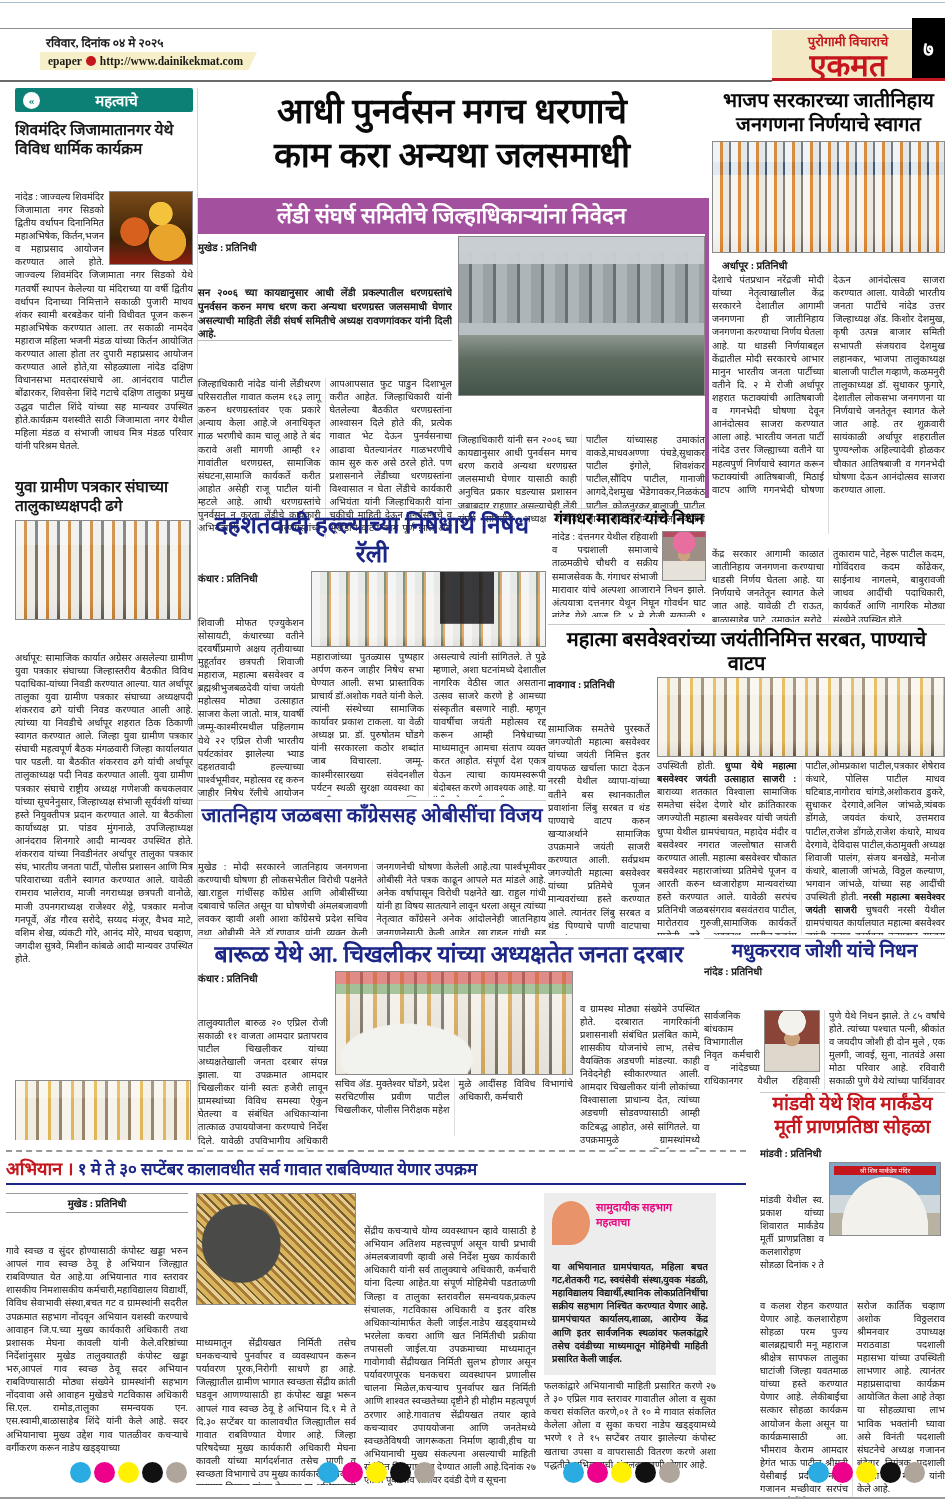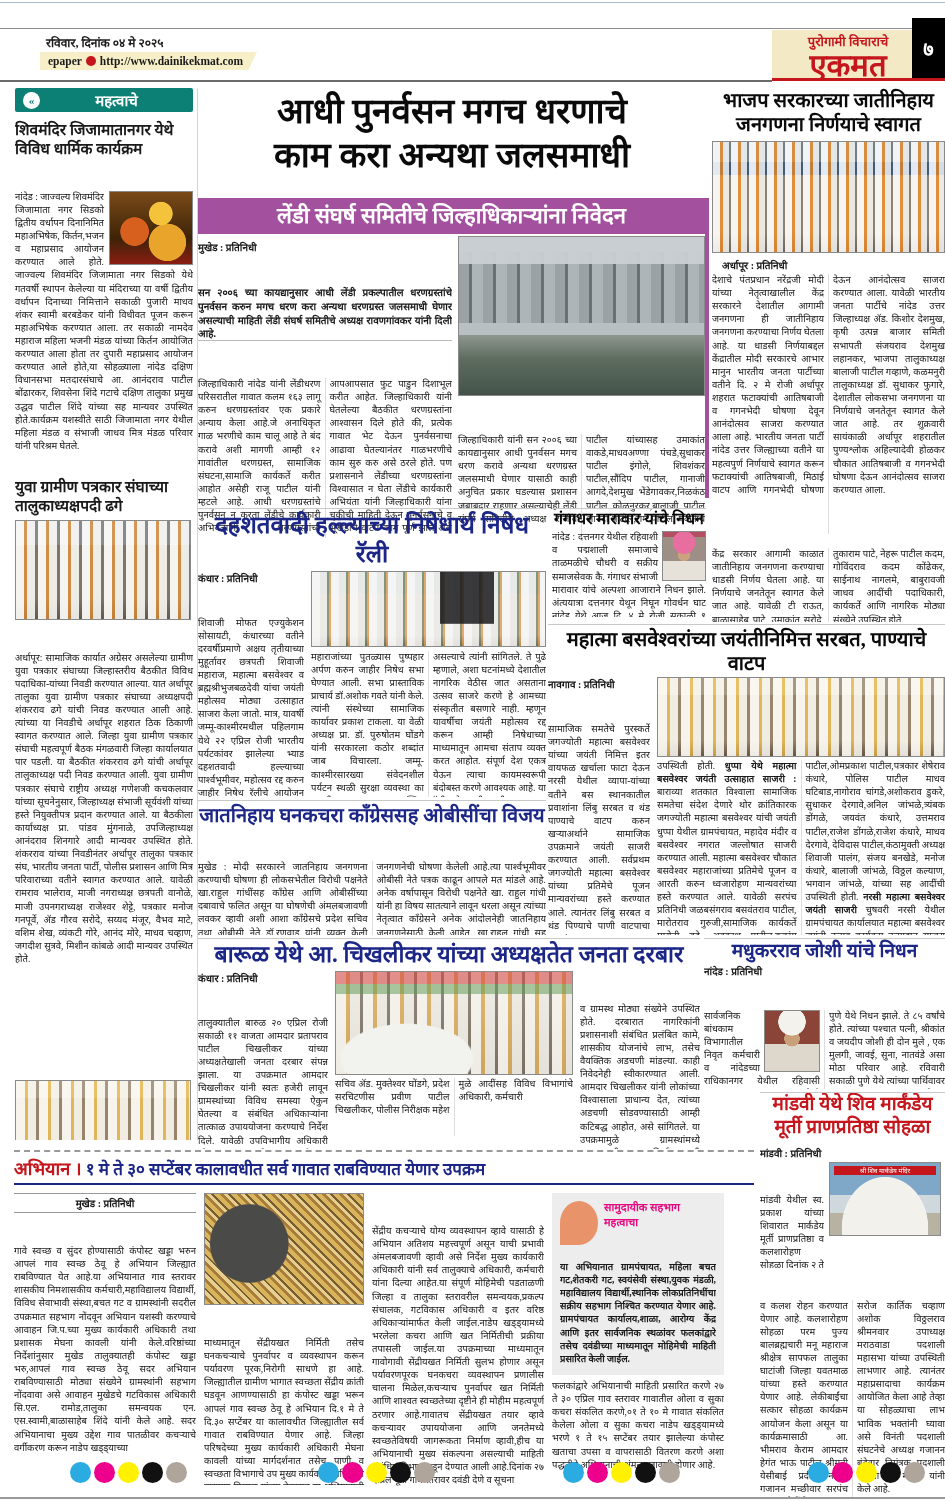--- a/index.html
+++ b/index.html
@@ -184,21 +184,21 @@
             <span>बाराव्या शतकात विश्वाला सामाजिक समतेचा संदेश देणारे थोर क्रांतिकारक जगज्योती महात्मा बसवेश्वर यांची जयंती धुप्पा येथील ग्रामपंचायत, महादेव मंदीर व बसवेश्वर नगरात जल्लोषात साजरी करण्यात आली. महात्मा बसवेश्वर चौकात बसवेश्वर महाराजांच्या प्रतिमेचे पूजन व आरती करुन ध्वजारोहण मान्यवरांच्या हस्ते करण्यात आले. यावेळी सरपंच प्रतिनिधी जळबसंगराव बसवंतराव पाटील, मारोतराव गुरुजी,सामाजिक कार्यकर्ते मारोती बडे, अवकाश पाटील,बजरंग पाटील,ओमप्रकाश पाटील,पत्रकार शेषेराव कंधारे, पोलिस पाटील माधव घटिबाड,नागोराव चांगडे,अशोकराव डुकरे, सुधाकर देरगावे,अनिल जांभळे,त्र्यंबक डोंगळे, जयवंत कंधारे, उत्तमराव पाटील,राजेश डोंगळे,राजेश कंधारे, माधव देरगावे, देविदास पाटील,कंठामुक्ती अध्यक्ष शिवाजी पालंग, संजय बनखेडे, मनोज कंधारे, बालाजी जांभळे, विठ्ठल कल्याण, भगवान जांभळे, यांच्या सह आदींची उपस्थिती होती.</span>
             <span class="b">नरसी महात्मा बसवेश्वर जयंती साजरी</span>
             <span>चुषवरी नरसी येथील ग्रामपंचायत कार्यालयात महात्मा बसवेश्वर जयंती उत्सव कार्यक्रम उत्साहात साजरा करण्यात आला. यावेळी सरपंच गजानन पा. भिलवंडे यांनी महात्मा बसवेश्वरांच्या प्रतिमेस पुष्पहार अर्पण केला. यावेळी शिवसेनाप्रमुख रवींद्र पाटील भिलवंडे,नरसी ग्रामपंचायत आधिकारी नागेश्वर यरसनवार, माधव कोरे, अनिल बोधने सह आदींची उपस्थिती होती.</span>
           </div>
         </div>
       </div>
     </div>
   </div>
 
   <div class="abs sep-top" style="left:198px;top:800px;width:348px;height:134px;overflow:hidden">
-    <div class="art-head head-blue" style="font-size:20px;padding:2px 0">जातनिहाय घनकचरा काँग्रेससह ओबीसींचा विजय</div>
+    <div class="art-head head-blue" style="font-size:20px;padding:2px 0">जातनिहाय जळबसा काँग्रेससह ओबीसींचा विजय</div>
     <div class="bodytext" style="height:100px">
       <div class="cols2">मुखेड : मोदी सरकारने जातनिहाय जनगणना करण्याची घोषणा ही लोकसभेतील विरोधी पक्षनेते खा.राहुल गांधींसह काँग्रेस आणि ओबीसींच्या दबावाचे फलित असून या घोषणेची अंमलबजावणी लवकर व्हावी अशी आशा काँग्रेसचे प्रदेश सचिव तथा ओबीसी नेते डॉ.रणवाड यांनी व्यक्त केली आहे. केंद्र सरकारने नुकतीच जातनिहाय जनगणनेची घोषणा केलेली आहे.त्या पार्श्वभूमीवर ओबीसी नेते पत्रक काढून आपले मत मांडले आहे. अनेक वर्षापासून विरोधी पक्षनेते खा. राहुल गांधी यांनी हा विषय सातत्याने लावून धरला असून त्यांच्या नेतृत्वात काँग्रेसने अनेक आंदोलनेही जातनिहाय जनगणनेसाठी केली आहेत. खा.राहुल गांधी सह अनेक नेत्यांनी हा विषय लावून धरला होता. देशभरातील ओबीसी कार्यकर्त्यांकडूनही जातनिहाय जनगणनेची मागणी होत होती.</div>
     </div>
   </div>
 
   <div class="abs sep-top" style="left:198px;top:938px;width:502px;height:210px;overflow:hidden">
     <div class="art-head head-blue" style="font-size:23px;padding:2px 0">बारूळ येथे आ. चिखलीकर यांच्या अध्यक्षतेत जनता दरबार</div>
     <div style="display:flex;gap:7px;height:168px">
       <div style="width:130px">
         <div class="dateline">कंधार : प्रतिनिधी</div>
@@ -235,21 +235,21 @@
       <div class="bodytext" style="width:64px;height:74px">मांडवी येथील स्व. प्रकाश यांच्या शिवारात मार्कंडेय मूर्ती प्राणप्रतिष्ठा व कलशारोहण सोहळा दिनांक २ ते ४ मे पर्यंत आयोजित केला आहे.</div>
       <div class="photo ph-temple" style="width:112px;height:74px">
         <div class="temple-cap">श्री शिव मार्कंडेय मंदिर</div>
       </div>
     </div>
     <div class="bodytext" style="height:268px">
       <div class="cols2">व कलश रोहन करण्यात येणार आहे. कलशारोहण सोहळा परम पुज्य बालब्रह्मचारी मनू महाराज श्रीक्षेत्र सापफल तालुका घाटांजी जिल्हा यवतमाळ यांच्या हस्ते करण्यात येणार आहे. लेकीबाईंचा सत्कार सोहळा कार्यक्रम आयोजन केला असून या कार्यक्रमासाठी आ. भीमराव केराम आमदार हेगंत भाऊ पाटील श्रीमती येसीबाई प्रदीप नाईक गजानन मच्छीवार सरपंच सुमनबाई पेंदोर उपसरपंच सरोज कार्तिक चव्हाण अशोक विठ्ठलराव श्रीमनवार उपाध्यक्ष मराठवाडा पदशाली महासभा यांच्या उपस्थिती लाभणार आहे. त्यानंतर महाप्रसादाचा कार्यक्रम आयोजित केला आहे तेव्हा या सोहळ्याचा लाभ भाविक भक्तांनी घ्यावा असे विनंती पदशाली संघटनेचे अध्यक्ष गजानन बंडेवार निमंत्रक पदशाली महिला संघ मांडवी यांनी केले आहे.</div>
     </div>
   </div>
 
-  <div class="abs dashed" style="left:14px;top:1150px;width:740px;height:346px;overflow:hidden;padding-top:4px;box-sizing:border-box">
+  <div class="abs dashed" style="left:6px;top:1150px;width:740px;height:346px;overflow:hidden;padding-top:4px;box-sizing:border-box">
     <div class="kicker">
       <span class="lbl">अभियान ।</span>
       <span>१ मे ते ३० सप्टेंबर कालावधीत सर्व गावात राबविण्यात येणार उपक्रम</span>
     </div>
     <div style="height:2px;background:#1b2687;margin:3px 0 4px"></div>
 
     <div style="display:flex;gap:8px;margin-top:8px">
       <div style="width:182px">
         <div class="dateline" style="text-align:center;border-top:1px solid #999;border-bottom:1px solid #999;padding:2px 0;margin-bottom:4px">मुखेड : प्रतिनिधी</div>
         <div class="bodytext" style="height:228px">गावे स्वच्छ व सुंदर होण्यासाठी कंपोस्ट खड्डा भरुन आपलं गाव स्वच्छ ठेवू हे अभियान जिल्ह्यात राबविण्यात येत आहे.या अभियानात गाव स्तरावर शासकीय निमशासकीय कर्मचारी,महाविद्यालय विद्यार्थी, विविध सेवाभावी संस्था,बचत गट व ग्रामस्थांनी सदरील उपक्रमात सहभाग नोंदवून अभियान यशस्वी करण्याचे आवाहन जि.प.च्या मुख्य कार्यकारी अधिकारी तथा प्रशासक मेघना कावली यांनी केले.वरिष्ठांच्या निर्देशांनुसार मुखेड तालुक्यातही कंपोस्ट खड्डा भरु,आपलं गाव स्वच्छ ठेवू सदर अभियान राबविण्यासाठी मोठ्या संख्येने ग्रामस्थांनी सहभाग नोंदवावा असे आवाहन मुखेडचे गटविकास अधिकारी सि.एल. रामोड,तालुका समन्वयक एन. एस.स्वामी,बाळासाहेब शिंदे यांनी केले आहे. सदर अभियानाचा मुख्य उद्देश गाव पातळीवर कचऱ्याचे वर्गीकरण करून नाडेप खड्ड्याच्या</div>

